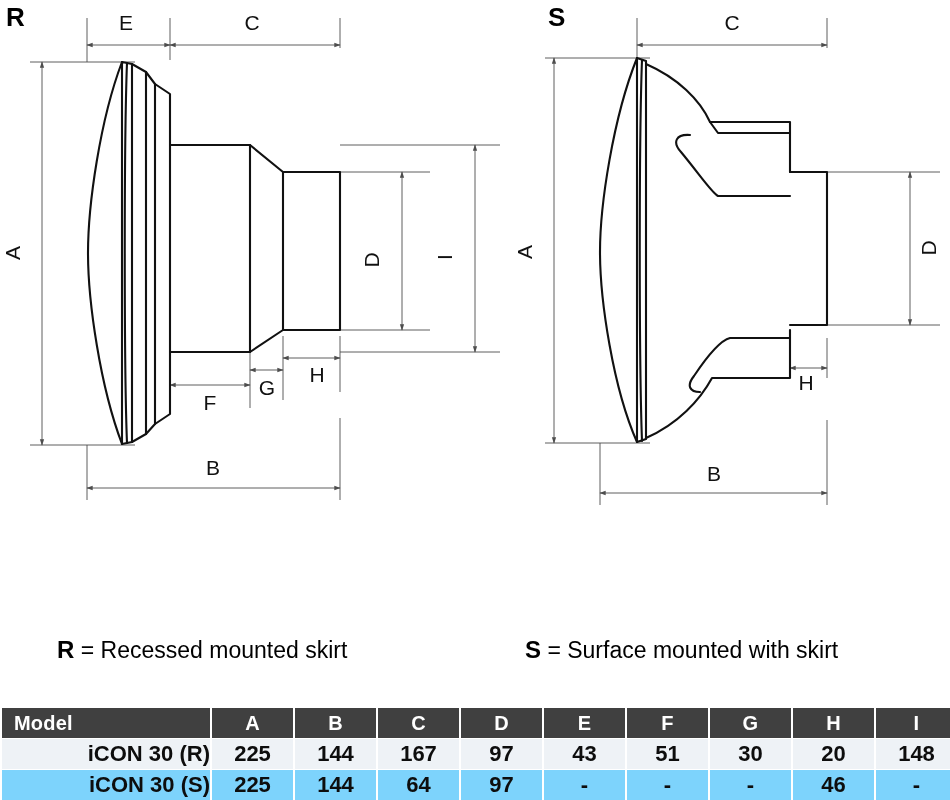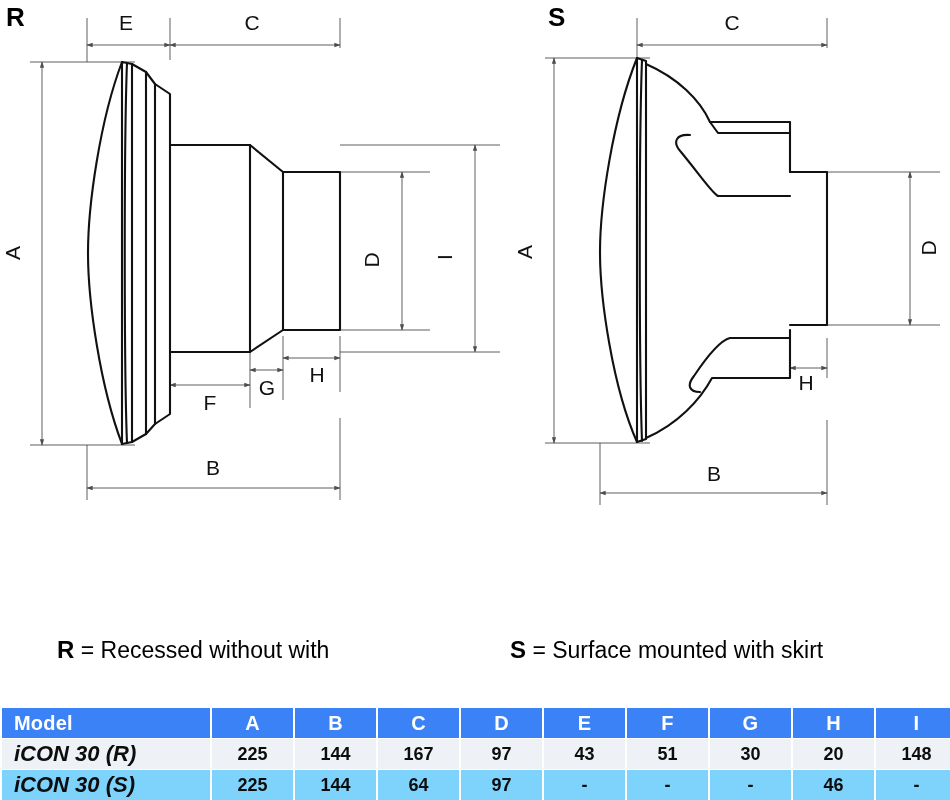--- a/index.html
+++ b/index.html
@@ -44,21 +44,21 @@
     position: absolute;
     font-size: 23px;
     color: #000;
     white-space: nowrap;
   }
   .legend-item .key {
     font-weight: bold;
     font-size: 24px;
   }
   #legend-r { left: 57px; top: 4px; }
-  #legend-s { left: 510px; top: 4px; }
+  #legend-s { left: 525px; top: 4px; }
 
   
   #spec-table-wrap {
     position: absolute;
     left: 0; top: 707px;
     width: 950px;
   }
   table.spec {
     border-collapse: separate;
     border-spacing: 2px 1px;
@@ -68,38 +68,37 @@
   table.spec th, table.spec td {
     padding: 0;
     height: 30px;
     text-align: center;
     font-size: 21px;
     font-weight: bold;
     color: #0d0d0d;
     vertical-align: middle;
   }
   table.spec thead th {
-    background: #3b82f6;
+    background: #404040;
     color: #ffffff;
     font-size: 20px;
     letter-spacing: 0.2px;
   }
   table.spec thead th.model-head {
     text-align: left;
     padding-left: 12px;
   }
   table.spec tbody td.model-cell {
-    text-align: left;
+    text-align: right;
     padding-left: 12px;
     font-size: 22px;
-    font-style: italic;
   }
   table.spec tbody tr.row-a td { background: #eef2f6; }
   table.spec tbody tr.row-b td { background: #7dd3fc; }
-  table.spec tbody td { font-size: 18px; }
+  table.spec tbody td { font-size: 22px; }
 
   .col-model { width: 208px; }
   .col-dim   { width: 81px; }
 </style>
 </head>
 <body>
 
 <div id="page">
 
   <div id="drawings">
@@ -248,21 +247,21 @@
         <text x="806" y="390">H</text>
       </g>
     </svg>
 
     <div class="view-label" id="label-R">R</div>
     <div class="view-label" id="label-S">S</div>
   </div>
 
   <div id="legend">
     <div class="legend-item" id="legend-r">
-      <span class="key">R</span><span> = </span><span>Recessed without with</span>
+      <span class="key">R</span><span> = </span><span>Recessed mounted skirt</span>
     </div>
     <div class="legend-item" id="legend-s">
       <span class="key">S</span><span> = </span><span>Surface mounted with skirt</span>
     </div>
   </div>
 
   <div id="spec-table-wrap">
     <table class="spec">
       <colgroup>
         <col class="col-model">

